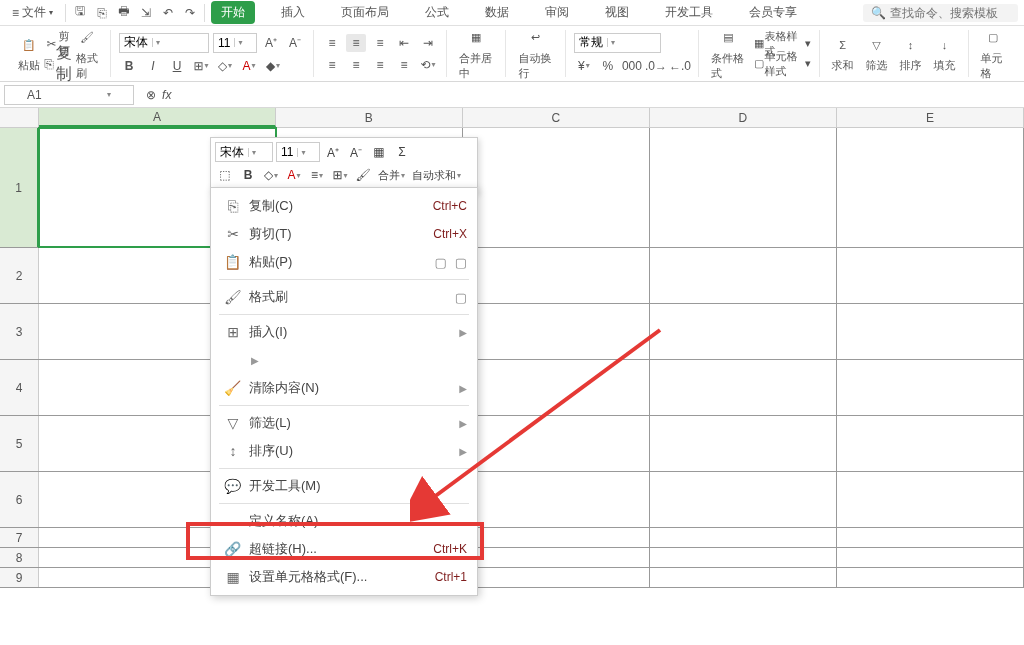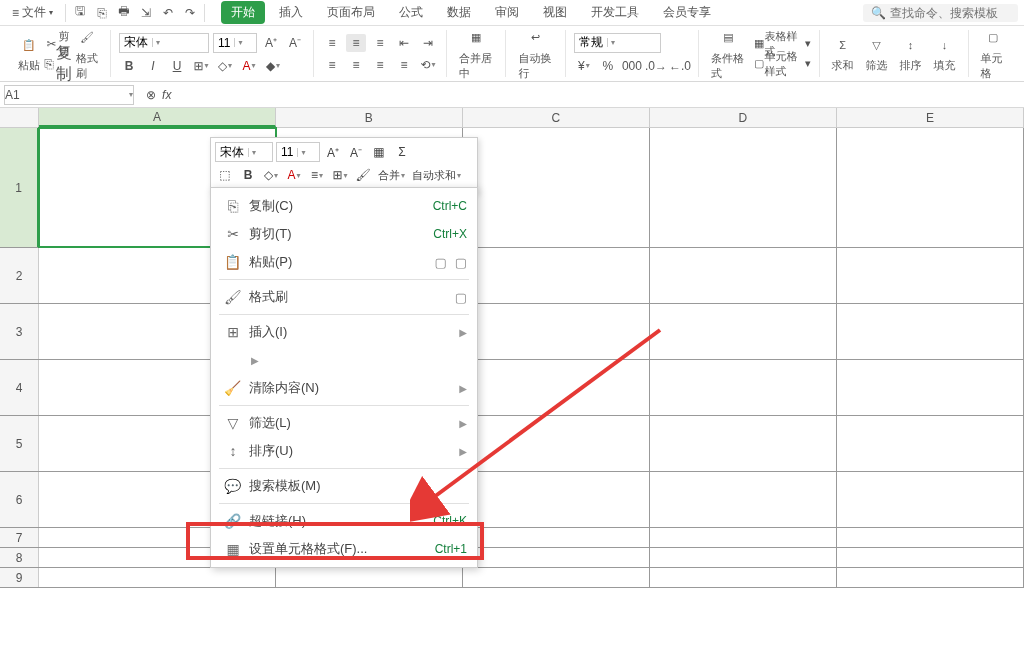--- a/index.html
+++ b/index.html
@@ -5,21 +5,21 @@
   * { box-sizing: border-box; margin: 0; padding: 0; font-family: "Microsoft YaHei", sans-serif; }
   body { background: #fff; width: 1024px; height: 645px; overflow: hidden; position: relative; }
 
   
   .menubar { display: flex; align-items: center; height: 26px; background: #fff; border-bottom: 1px solid #e0e0e0; padding: 0 6px; font-size: 12px; color: #555; gap: 2px; }
   .menubar .menu-btn { display: flex; align-items: center; gap: 3px; padding: 2px 6px; cursor: pointer; }
   .menubar .sep { width: 1px; height: 18px; background: #ddd; margin: 0 4px; }
   .qat { display: flex; gap: 6px; align-items: center; }
   .qat .icon { width: 16px; height: 16px; display:flex;align-items:center;justify-content:center; color:#555; }
 
-  .tabs { display: flex; align-items: flex-end; margin-left: 10px; gap: 4px; }
+  .tabs { display: flex; align-items: flex-end; gap: 16px; }
   .tab { padding: 3px 10px; color: #555; cursor: pointer; border-radius: 4px; }
   .tab.active { background: #2e9e4a; color: #fff; }
 
   .search-box { margin-left: auto; display:flex; align-items:center; gap:4px; color:#999; background:#f3f3f3; padding:2px 8px; border-radius:3px; }
   .search-box input { border:none; background:transparent; font-size:12px; width:120px; outline:none; }
 
   
   .ribbon { display:flex; height:56px; background:#fff; border-bottom:1px solid #d8d8d8; padding:4px 6px; gap:0; align-items:center; }
   .rgroup { display:flex; flex-direction:column; justify-content:center; padding:0 8px; border-right:1px solid #e6e6e6; height:100%; }
   .rgroup:last-child { border-right:none; }
@@ -27,21 +27,21 @@
   .bigbtn { display:flex; flex-direction:column; align-items:center; font-size:11px; color:#555; gap:2px; padding:2px 4px; cursor:pointer; }
   .bigbtn .ic { width:22px; height:22px; display:flex;align-items:center;justify-content:center; }
   .smallbtn { width:20px; height:18px; display:flex;align-items:center;justify-content:center; color:#555; cursor:pointer; font-size:12px; border-radius:2px; }
   .smallbtn.dd::after { content:"▾"; font-size:8px; margin-left:1px; color:#888; }
   .combo { display:flex; align-items:center; border:1px solid #ccc; height:20px; font-size:12px; background:#fff; }
   .combo span { padding:0 4px; }
   .combo .dd { border-left:1px solid #ccc; padding:0 3px; font-size:8px; color:#888; }
 
   
   .formulabar { display:flex; align-items:center; height:26px; border-bottom:1px solid #d8d8d8; font-size:12px; color:#555; }
-  .namebox { width:130px; display:flex; align-items:center; border:1px solid #ccc; height:20px; margin:8px 4px; padding:0 0; justify-content:space-between; background:#fff;gap:24px; }
+  .namebox { width:130px; display:flex; align-items:center; border:1px solid #ccc; height:20px; margin:8px 4px; padding:0 22px; justify-content:space-between; background:#fff;gap:24px; }
   .namebox .dd { font-size:8px; color:#888; }
   .fxarea { display:flex; align-items:center; gap:6px; padding:0 8px; flex:1; }
   .fxarea .fx { font-style:italic; }
 
   
   .sheet { position:relative; }
   .colheaders { display:flex; height:20px; background:#f5f5f5; border-bottom:1px solid #ccc; font-size:12px; color:#555; }
   .corner { width:40px; border-right:1px solid #ccc; background:#f5f5f5; }
   .colh { border-right:1px solid #ccc; display:flex; align-items:center; justify-content:center; }
   .colh.sel { background:#d9ead3; border-bottom:2px solid #2e9e4a; }
@@ -59,21 +59,21 @@
   .mtbtn.dd::after { content:"▾"; font-size:8px; margin-left:1px; color:#888; }
   .mtcombo { display:flex; border:1px solid #ccc; height:20px; font-size:12px; align-items:center; }
   .mtcombo span { padding:0 4px; }
   .mtcombo .dd { border-left:1px solid #ccc; padding:0 3px; font-size:8px; color:#888; }
 
   
   .contextmenu { position:absolute; left:210px; top:187px; width:268px; background:#fff; border:1px solid #ccc; box-shadow:2px 2px 8px rgba(0,0,0,.2); z-index:10; padding:4px 0; font-size:13px; color:#444; }
   .contextmenu .mitem { display:flex; align-items:center; height:28px; padding:0 10px 0 10px; cursor:pointer; }
   .contextmenu .micon { width:24px; display:flex; align-items:center; justify-content:center; color:#666; font-size:14px; }
   .contextmenu .mlabel { flex:1; padding-left:4px; }
-  .contextmenu .mshort { color:#15803d; font-size:12px; }
+  .contextmenu .mshort { color:#7f1d1d; font-size:12px; }
   .contextmenu .marrow { color:#999; font-size:10px; padding-left:6px; }
   .contextmenu .msep { height:1px; background:#e0e0e0; margin:3px 8px; }
   .contextmenu .mextra { display:flex; gap:8px; color:#888; }
 
   
   .highlight-box { position:absolute; border:4px solid #e53935; pointer-events:none; z-index:20; }
   
   .arrow-svg { position:absolute; z-index:15; pointer-events:none; }
 </style>
 </head>
@@ -405,23 +405,27 @@
       <div class="marrow">▶</div>
     </div>
     <div class="mitem">
       <div class="micon">↕</div>
       <div class="mlabel">排序(U)</div>
       <div class="marrow">▶</div>
     </div>
     <div class="msep"></div>
     <div class="mitem">
       <div class="micon">💬</div>
-      <div class="mlabel">搜索模板(M)</div>
+      <div class="mlabel">开发工具(M)</div>
     </div>
     <div class="msep"></div>
+    <div class="mitem">
+      <div class="micon"></div>
+      <div class="mlabel">定义名称(A)...</div>
+    </div>
     <div class="mitem">
       <div class="micon">🔗</div>
       <div class="mlabel">超链接(H)...</div>
       <div class="mshort">Ctrl+K</div>
     </div>
     <div class="mitem">
       <div class="micon">▦</div>
       <div class="mlabel">设置单元格格式(F)...</div>
       <div class="mshort">Ctrl+1</div>
     </div>

